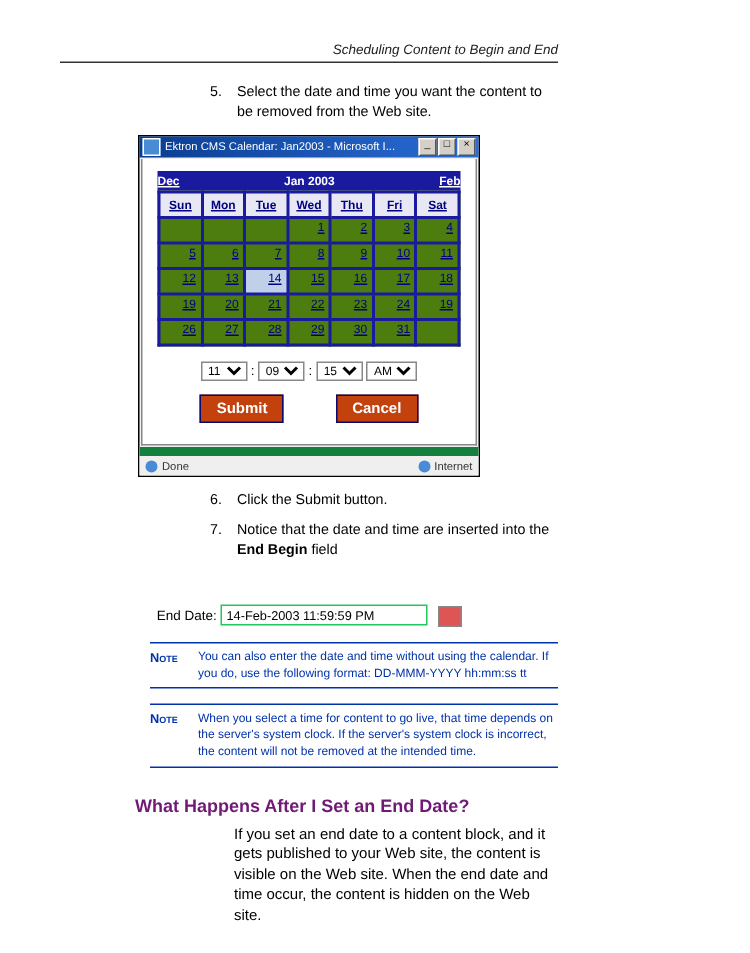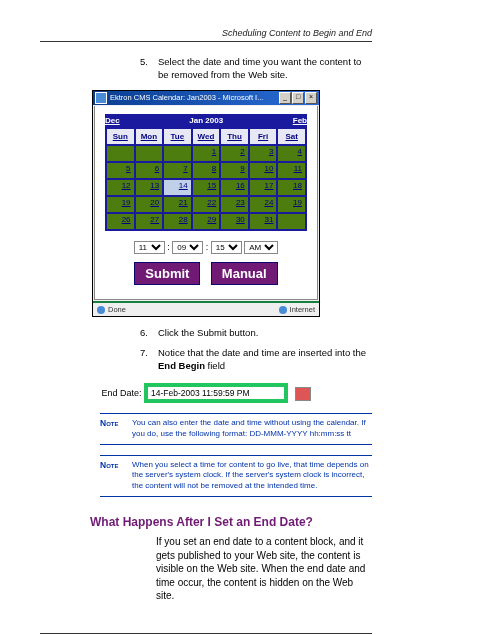--- a/index.html
+++ b/index.html
@@ -132,53 +132,54 @@
     font-size: 8px;
     border: 1px solid #888;
     background: #fff;
   }
   .btn-row {
     text-align: center;
     margin-bottom: 4px;
   }
   .btn {
     display: inline-block;
-    background: #701a75;
+    background: #c2410c;
     color: #fff;
     font-weight: bold;
-    font-size: 13px;
+    font-size: 10px;
     padding: 3px 10px;
-    margin: 0 3px;
+    margin: 0 15px;
     border: 1px solid #0a0a6e;
     cursor: pointer;
   }
   .statusbar {
     display: flex;
     font-size: 7.5px;
-    border-top: 2px solid #15803d;
+    border-top: 6px solid #15803d;
     background: #efefef;
     padding: 2px 4px;
     color: #333;
     justify-content: space-between;
   }
   .statusbar .sicon {
     display: inline-block; width: 8px; height: 8px;
     background: #4a8bd6; border-radius: 50%; margin-right: 3px;
     vertical-align: middle;
   }
   .enddate-row {
     text-align: center;
     margin: 10px 0;
     font-size: 9px;
   }
   .enddate-row input {
     font-size: 8.5px;
     width: 130px;
-    border: 4px solid #22c55e;
+    border: 1px solid #22c55e;
     padding: 1px 3px;
+    margin-top: 19px;
   }
   .calicon {
     display: inline-block;
     width: 14px; height: 12px;
     border: 1px solid #888;
     background: #d55;
     margin-left: 4px;
     vertical-align: middle;
     position: relative;
   }
@@ -317,21 +318,21 @@
       <div class="time-row">
         <select><option>11</option></select>
         :
         <select><option>09</option></select>
         :
         <select><option>15</option></select>
         <select><option>AM</option></select>
       </div>
       <div class="btn-row">
         <span class="btn">Submit</span>
-        <span class="btn">Manual</span>
+        <span class="btn">Cancel</span>
       </div>
     </div>
     <div class="statusbar">
       <span><span class="sicon"></span><span>Done</span></span>
       <span><span class="sicon"></span><span>Internet</span></span>
     </div>
   </div>
 
   <div class="content-indent">
     <div class="step">

